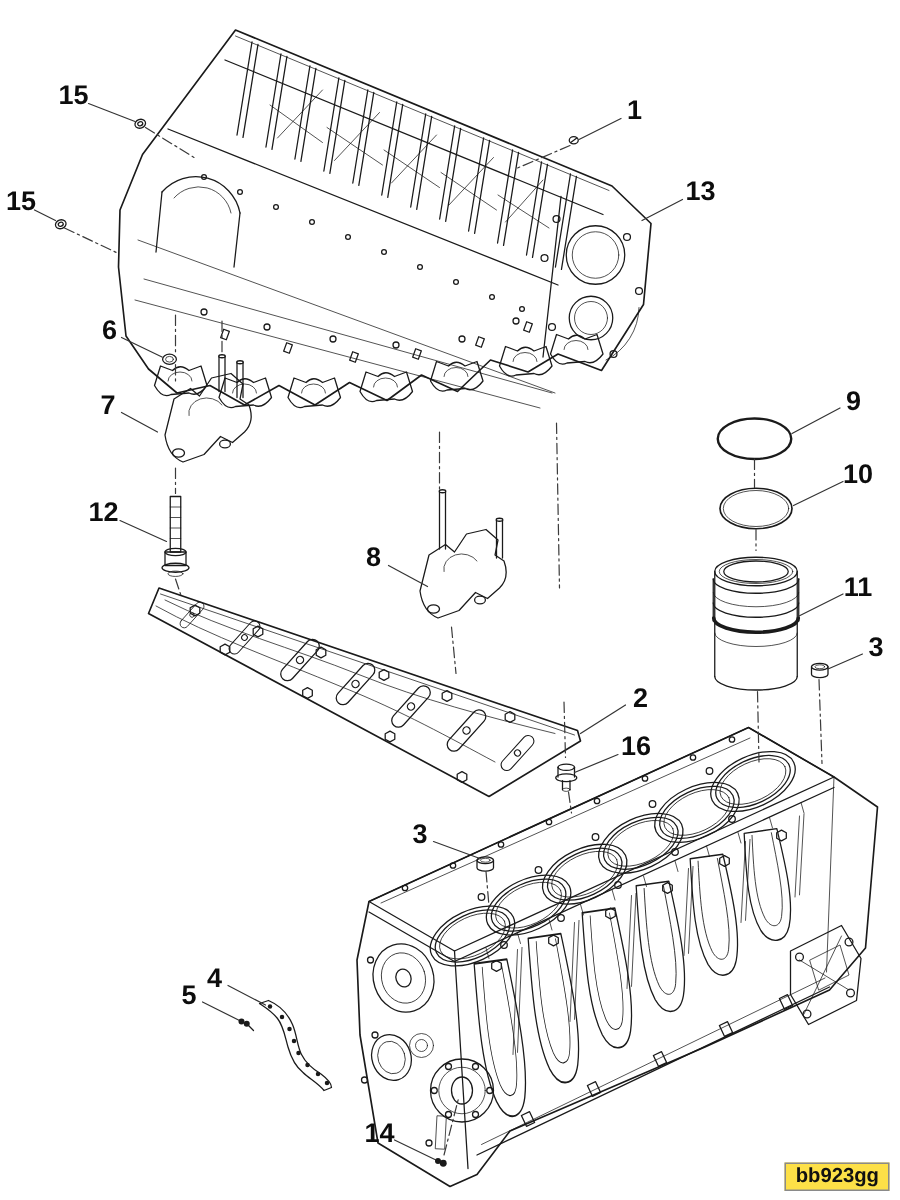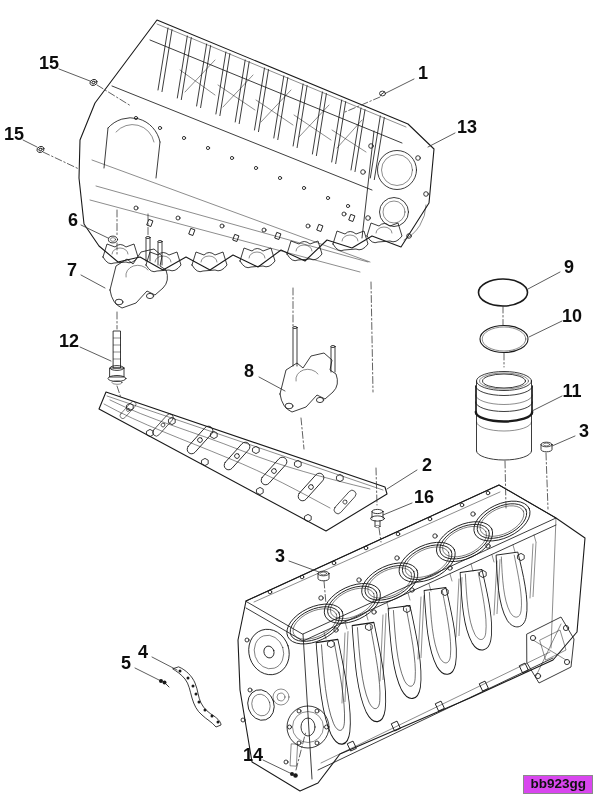--- a/index.html
+++ b/index.html
@@ -14,21 +14,21 @@
   #diagram-svg .thick{stroke-width:1.6;}
   #diagram-svg .band{stroke-width:2.4;}
   #diagram-svg .fdot{fill:#1a1a1a;stroke:none;}
   #diagram-svg .cdash{stroke:#3a3a3a;stroke-width:.8;stroke-dasharray:7 2.5 1.5 2.5;}
   #diagram-svg .leader{stroke:#333;stroke-width:.8;}
   #diagram-svg text.callout-num{fill:#0d0d0d;stroke:none;
       font:700 18px "Liberation Sans", sans-serif;
       text-anchor:middle;dominant-baseline:central;}
   #code-badge{position:absolute;right:7px;bottom:6px;border:1.4px solid #8a8a8a;
       padding:0 6px;height:17px;line-height:17px;
-      font:700 13.5px "Liberation Sans", sans-serif;color:#111;background:#d946ef;}
+      font:700 13.5px "Liberation Sans", sans-serif;color:#111;background:#fde047;}
 </style>
 </head>
 <body>
 
 <div id="stage">
 <svg id="diagram-svg" width="600" height="800" viewBox="0 0 600 800">
 
   <defs>
     <g id="rib">
           <line x1="0" y1="0" x2="-10" y2="62"></line>

